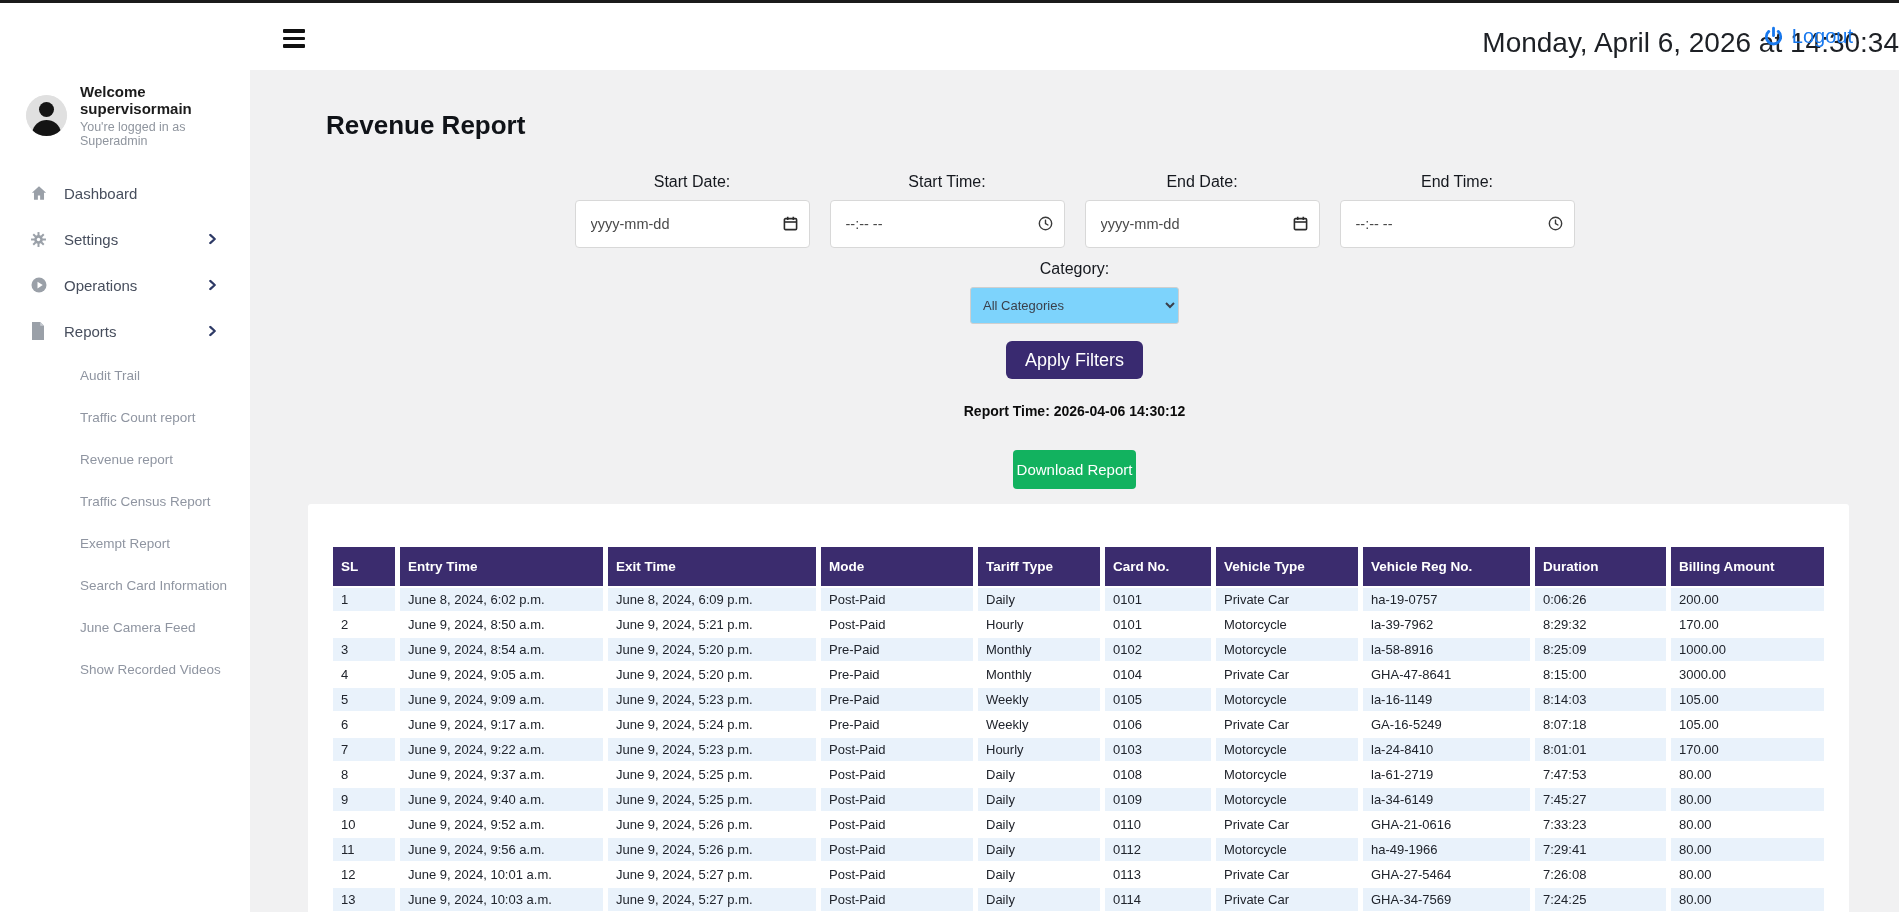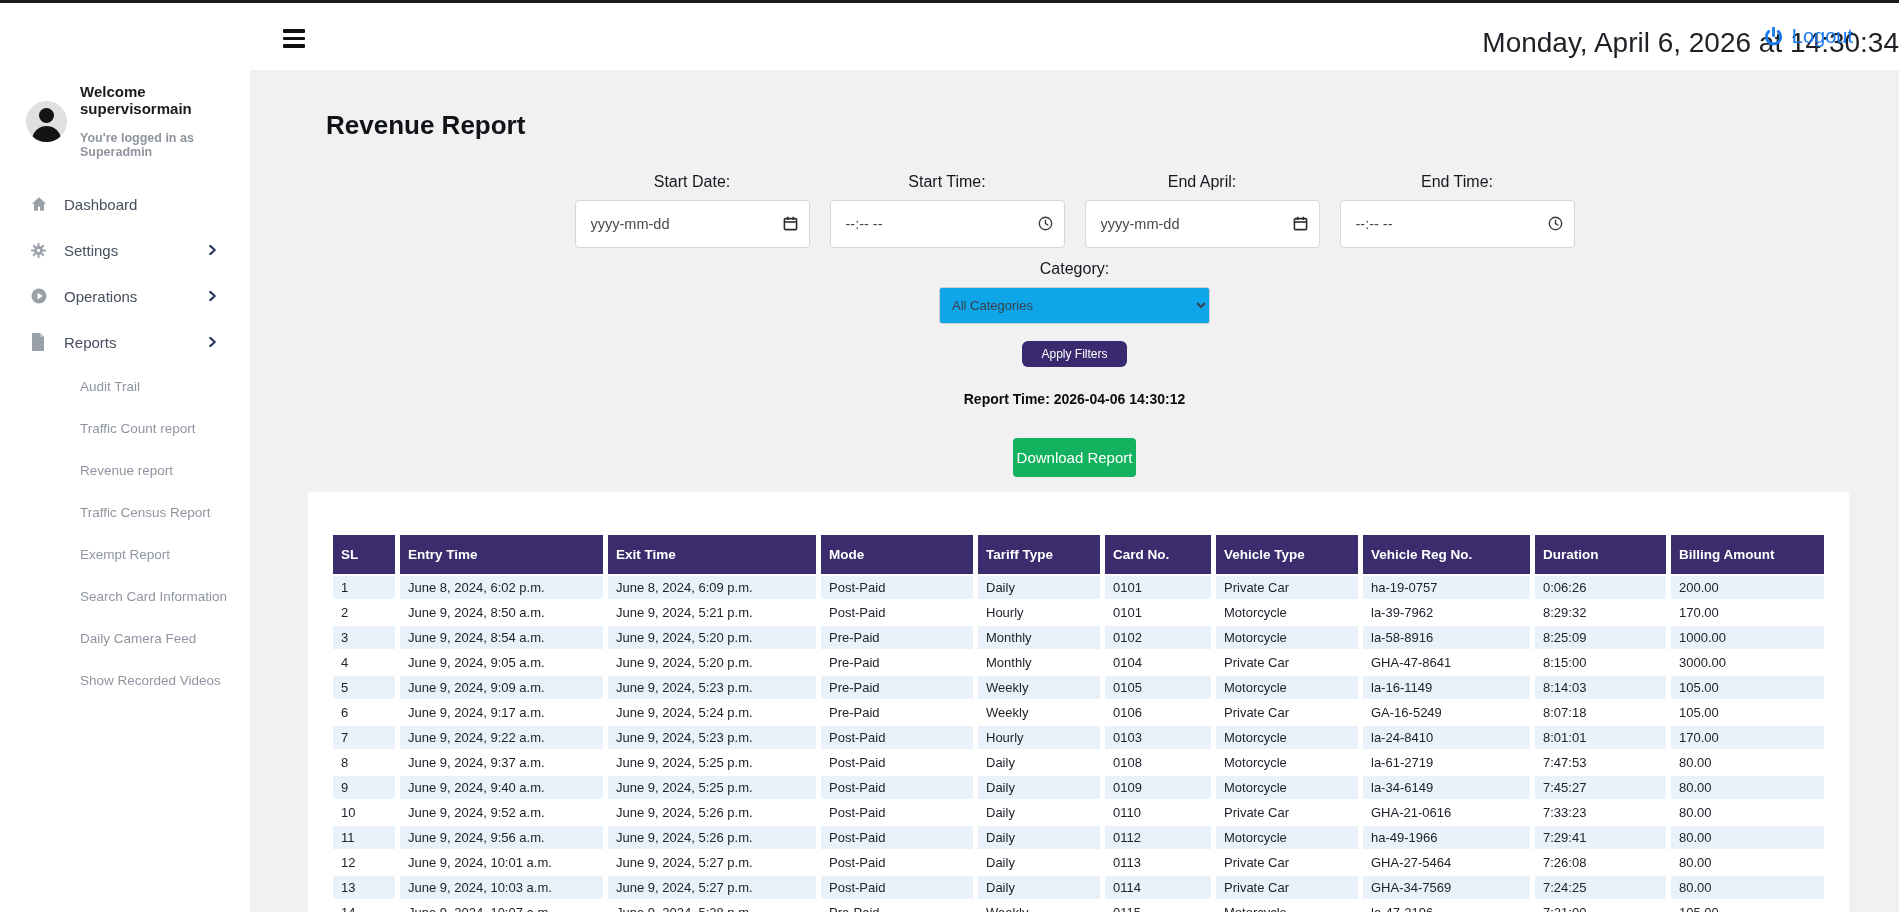--- a/index.html
+++ b/index.html
@@ -16,21 +16,21 @@
               font-size:28px; color:#1d2025; }
   .logout { position:absolute; right:46px; top:22px; display:flex; align-items:center;
             gap:8px; color:#1778ee; font-size:20px; cursor:pointer; text-decoration:none; }
 
   
   .sidebar { position:absolute; left:0; top:70px; width:250px; height:842px;
              background:#ffffff; z-index:4; }
   .user-panel { display:flex; align-items:center; gap:13px; padding:13px 0 0 26px; margin-bottom:22px; }
   .avatar { width:41px; height:41px; border-radius:50%; background:#e3e3e3; overflow:hidden; flex:0 0 41px; }
   .welcome { font-size:15px; font-weight:bold; color:#1b1b1b; }
-  .role { font-size:12.5px; color:#8f959e; margin-top:14px;font-weight:bold; }
+  .role { font-size:12.5px; color:#8f959e; margin-top:3px; }
 
   .nav-item { position:relative; height:46px; display:flex; align-items:center;
               padding-left:30px; cursor:pointer; }
   .nav-item .nicon { width:18px; height:18px; margin-right:16px; display:inline-flex; }
   .nav-item .nlabel { font-size:15px; color:#474e5d; }
   .nav-item .chev { position:absolute; right:32px; top:50%; transform:translateY(-50%); display:inline-flex; }
 
   .subnav { padding-left:80px; }
   .subitem { height:42px; display:flex; align-items:center; font-size:13.5px;
              color:#8f95a1; cursor:pointer; }
@@ -45,27 +45,27 @@
   .flabel { text-align:center; font-size:16px; color:#15181e; margin-bottom:9px; }
   .finput { position:relative; }
   .finput input { width:235px; height:48px; border:1px solid #d8d8d8; border-radius:4px;
                   background:#fff; font-size:14.5px; color:#333; padding:0 16px 0 15px;
                   font-family:"Liberation Sans","DejaVu Sans",sans-serif; }
   .finput input::placeholder { color:#4a4a4a; opacity:1; }
   .finput .in-icon { position:absolute; right:12px; top:16px; pointer-events:none; }
 
   .category-block { margin-top:12px; text-align:center; }
   .category-block .flabel { margin-bottom:9px; }
-  .category-block select { width:271px; height:37px; border:1px solid #cfcfcf; border-radius:3px;
-                           background:#0ea5e9; font-size:13px; color:#3a3f4a; padding:0 8px;
+  .category-block select { width:209px; height:37px; border:1px solid #cfcfcf; border-radius:3px;
+                           background:#7dd3fc; font-size:13px; color:#3a3f4a; padding:0 8px;
                            font-family:"Liberation Sans","DejaVu Sans",sans-serif; }
 
   .apply-row { margin-top:17px; text-align:center; }
   .apply-btn { background:#392a70; color:#fff; border:none; border-radius:6px;
-               height:26px; padding:0 19px; font-size:12px; cursor:pointer;
+               height:38px; padding:0 19px; font-size:18px; cursor:pointer;
                font-family:"Liberation Sans","DejaVu Sans",sans-serif; }
 
   .report-time { margin-top:24px; text-align:center; font-size:14px; font-weight:bold; color:#0c0c0c; }
 
   .download-row { margin-top:31px; text-align:center; }
   .download-btn { background:#12b25f; color:#fff; border:none; border-radius:4px;
                   height:39px; padding:0 4px; font-size:15px; cursor:pointer;
                   font-family:"Liberation Sans","DejaVu Sans",sans-serif; }
 
   .card { margin:15px 50px 0 58px; background:#ffffff; border-radius:3px;
@@ -179,21 +179,21 @@
       </span>
     </div>
 
     <div class="subnav">
         <div class="subitem">Audit Trail</div>
         <div class="subitem">Traffic Count report</div>
         <div class="subitem">Revenue report</div>
         <div class="subitem">Traffic Census Report</div>
         <div class="subitem">Exempt Report</div>
         <div class="subitem">Search Card Information</div>
-        <div class="subitem">Daily Camera Feed</div>
+        <div class="subitem">June Camera Feed</div>
         <div class="subitem">Show Recorded Videos</div>
       </div>
   </nav>
 </aside>
 
 <main class="main">
   <h1 class="page-title">Revenue Report</h1>
 
   <div class="filters-row">
     <div class="fgroup">
@@ -215,21 +215,21 @@
         <input type="text" placeholder="--:-- --" style="">
         <span class="in-icon">
           <svg width="15" height="15" viewBox="0 0 16 16" fill="none">
             <circle cx="8" cy="8" r="6.6" stroke="#3a3a3a" stroke-width="1.5"></circle>
             <path d="M8 4.4V8l2.6 1.6" stroke="#3a3a3a" stroke-width="1.5" stroke-linecap="round"></path>
           </svg>
         </span>
       </div>
     </div>
     <div class="fgroup">
-      <div class="flabel">End April:</div>
+      <div class="flabel">End Date:</div>
       <div class="finput">
         <input type="text" placeholder="yyyy-mm-dd" style="">
         <span class="in-icon">
           <svg width="15" height="15" viewBox="0 0 16 16" fill="none">
             <rect x="1.5" y="2.8" width="13" height="11.7" rx="1.2" stroke="#2b2b2b" stroke-width="1.7"></rect>
             <path d="M1.5 6.4h13" stroke="#2b2b2b" stroke-width="1.7"></path>
             <path d="M5 .8v3.4M11 .8v3.4" stroke="#2b2b2b" stroke-width="1.7"></path>
           </svg>
         </span>
       </div>

